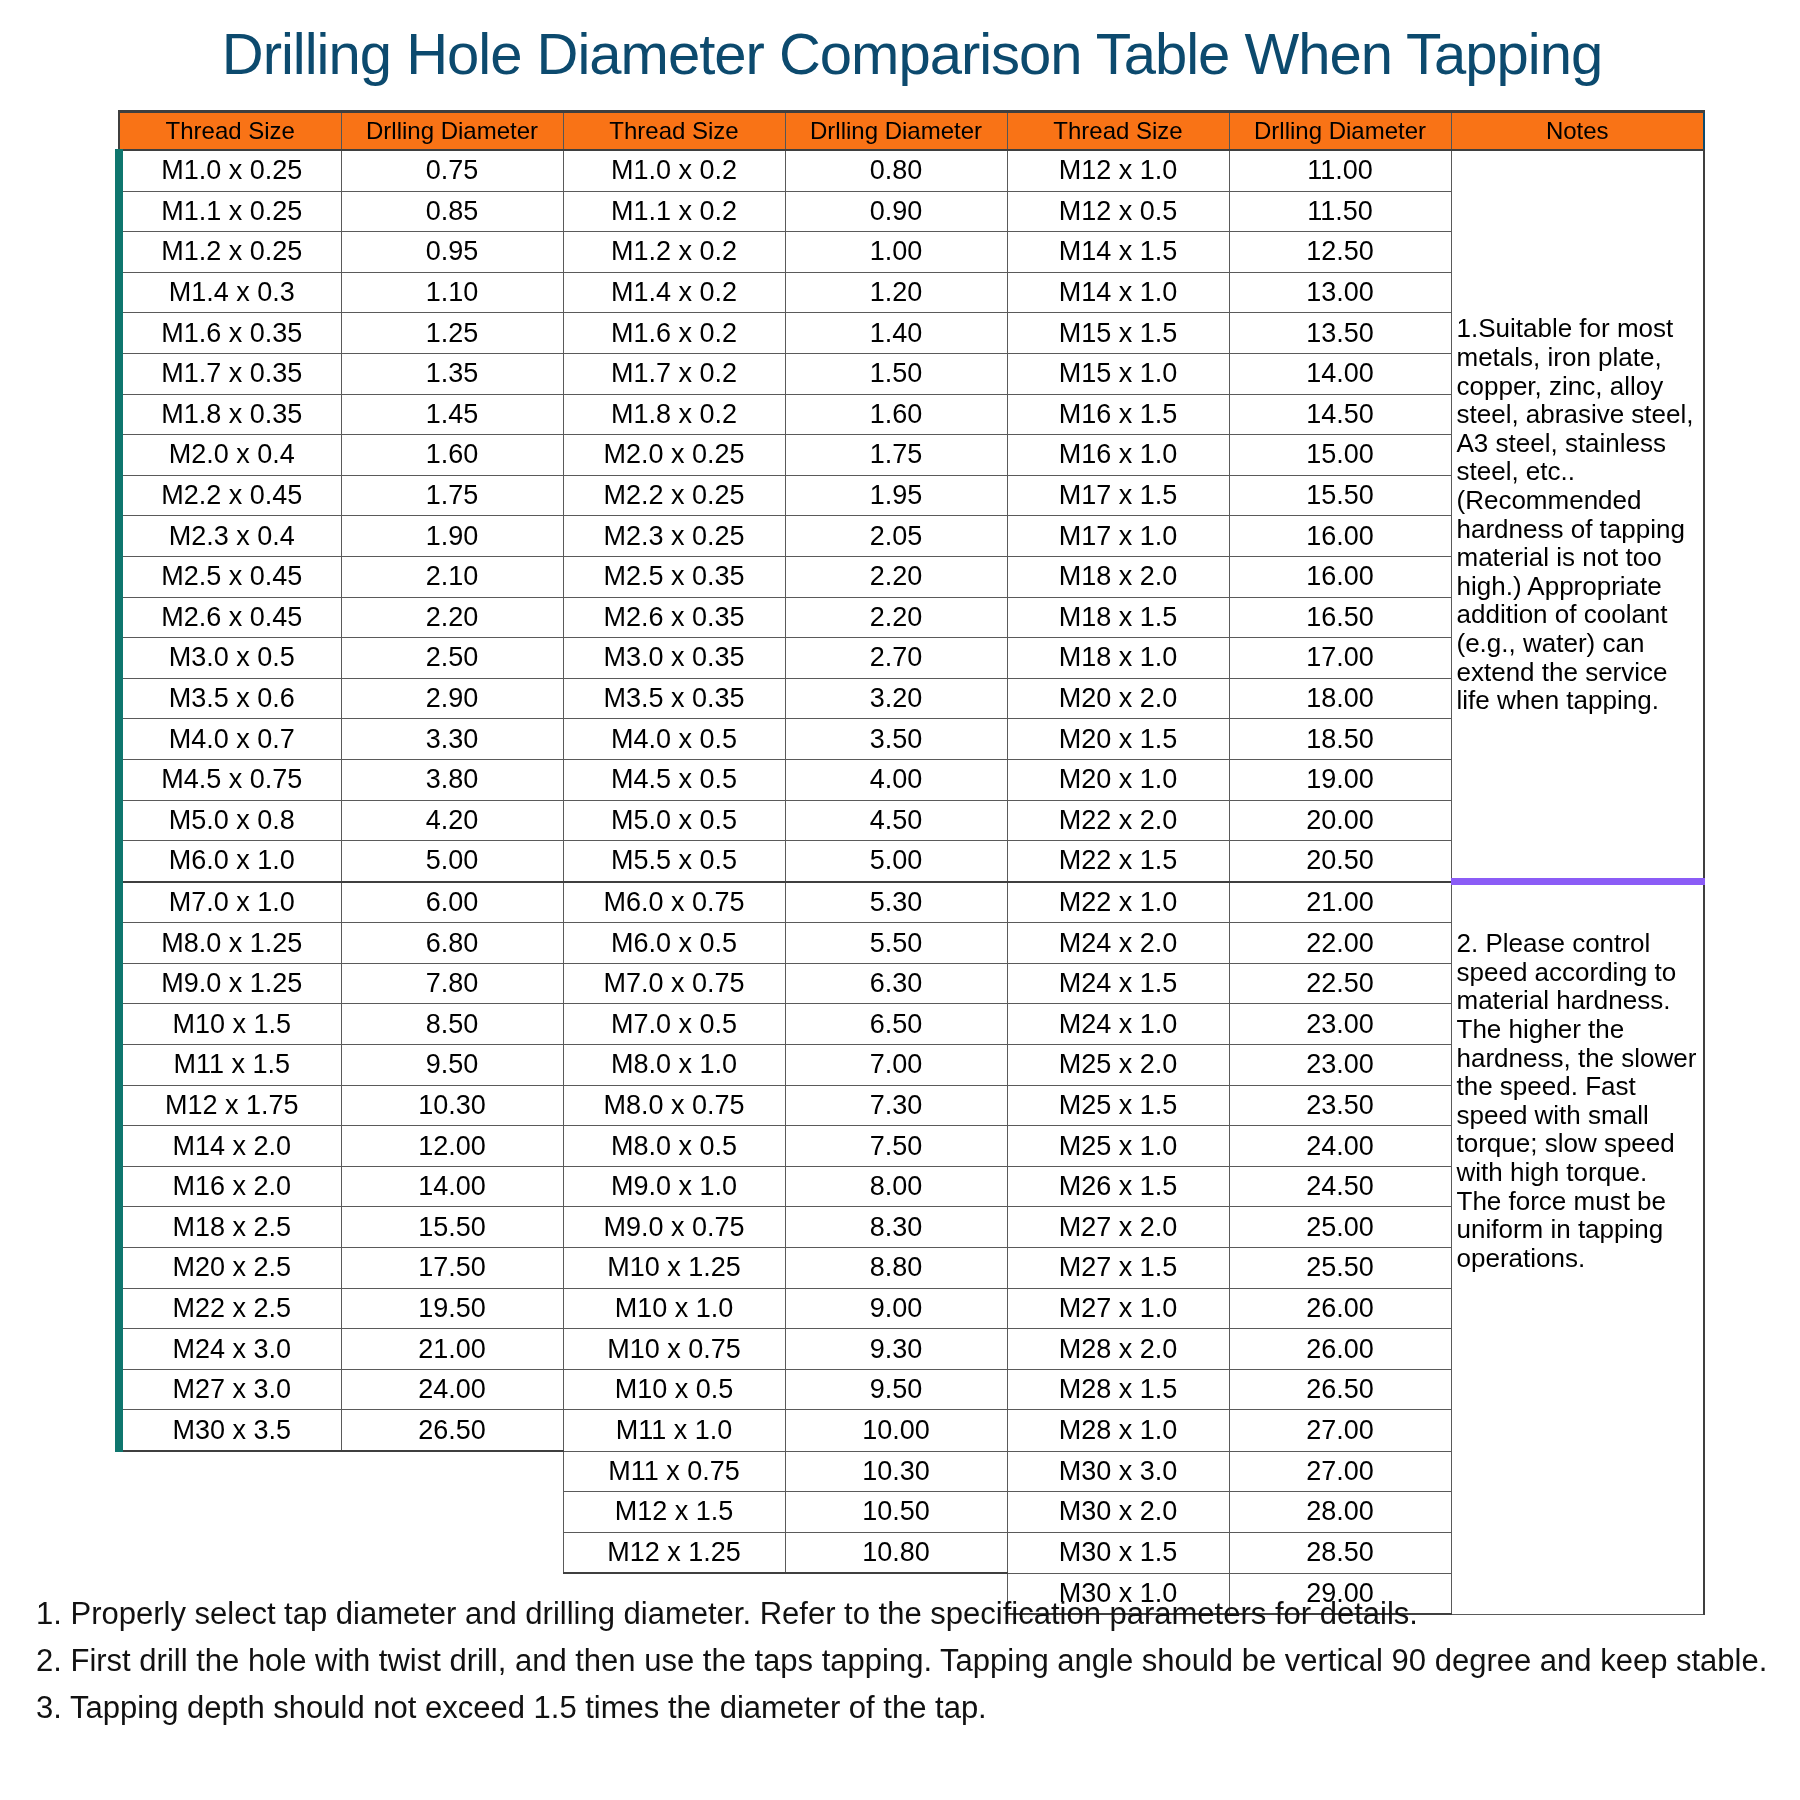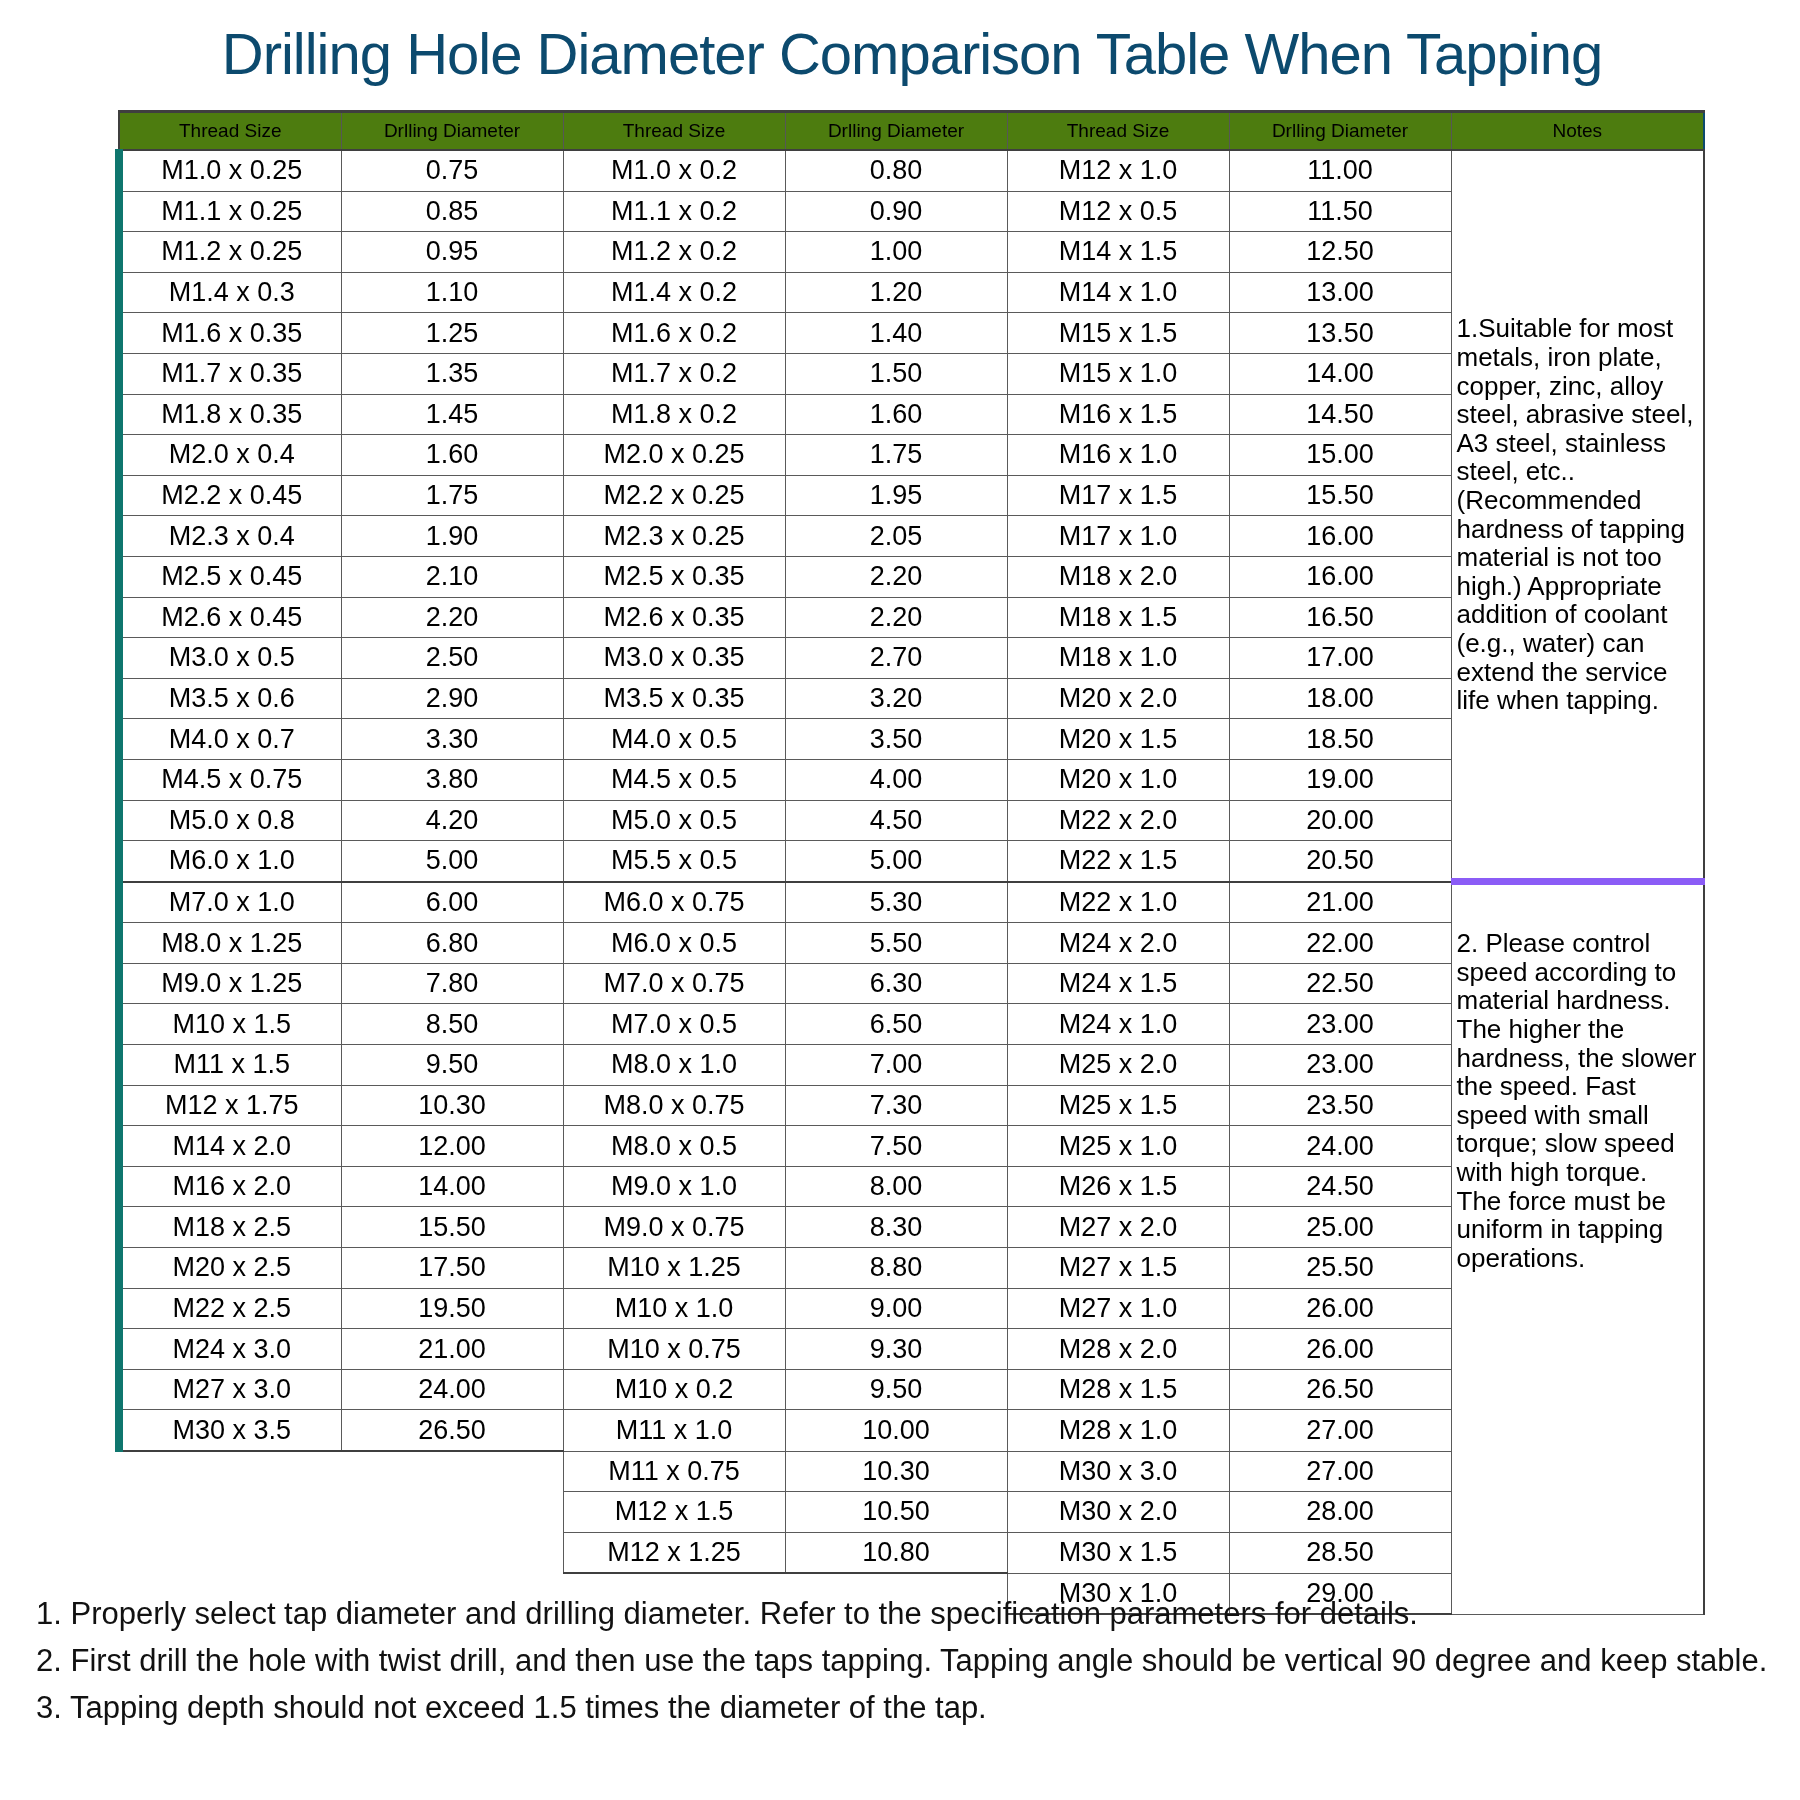--- a/index.html
+++ b/index.html
@@ -22,22 +22,22 @@
   }
   table.tap {
     position: absolute;
     left: 115px; top: 110px;
     width: 1585px;
     border-collapse: collapse;
     table-layout: fixed;
   }
   th {
     height: 36px;
-    background: #4d7c0f;
-    font-size: 19px;
+    background: #f97316;
+    font-size: 24px;
     font-weight: 400;
     border: 1px solid #565656;
     border-top: 3px solid #3f3f3f;
     border-bottom: 2px solid #3f3f3f;
     padding: 0;
     margin-top: 25px;
   }
   th:first-child { border-left: 2px solid #3f3f3f; }
   th:last-child  { border-right: 2px solid #0c4a6e; }
   td { padding: 0; }
@@ -341,21 +341,21 @@
         <td class="c left-edge">M24 x 3.0</td>
         <td class="c">21.00</td>
         <td class="c">M10 x 0.75</td>
         <td class="c">9.30</td>
         <td class="c">M28 x 2.0</td>
         <td class="c">26.00</td>
       </tr>
       <tr>
         <td class="c left-edge">M27 x 3.0</td>
         <td class="c">24.00</td>
-        <td class="c">M10 x 0.2</td>
+        <td class="c">M10 x 0.5</td>
         <td class="c">9.50</td>
         <td class="c">M28 x 1.5</td>
         <td class="c">26.50</td>
       </tr>
       <tr>
         <td class="c left-edge block-end">M30 x 3.5</td>
         <td class="c block-end">26.50</td>
         <td class="c">M11 x 1.0</td>
         <td class="c">10.00</td>
         <td class="c">M28 x 1.0</td>

